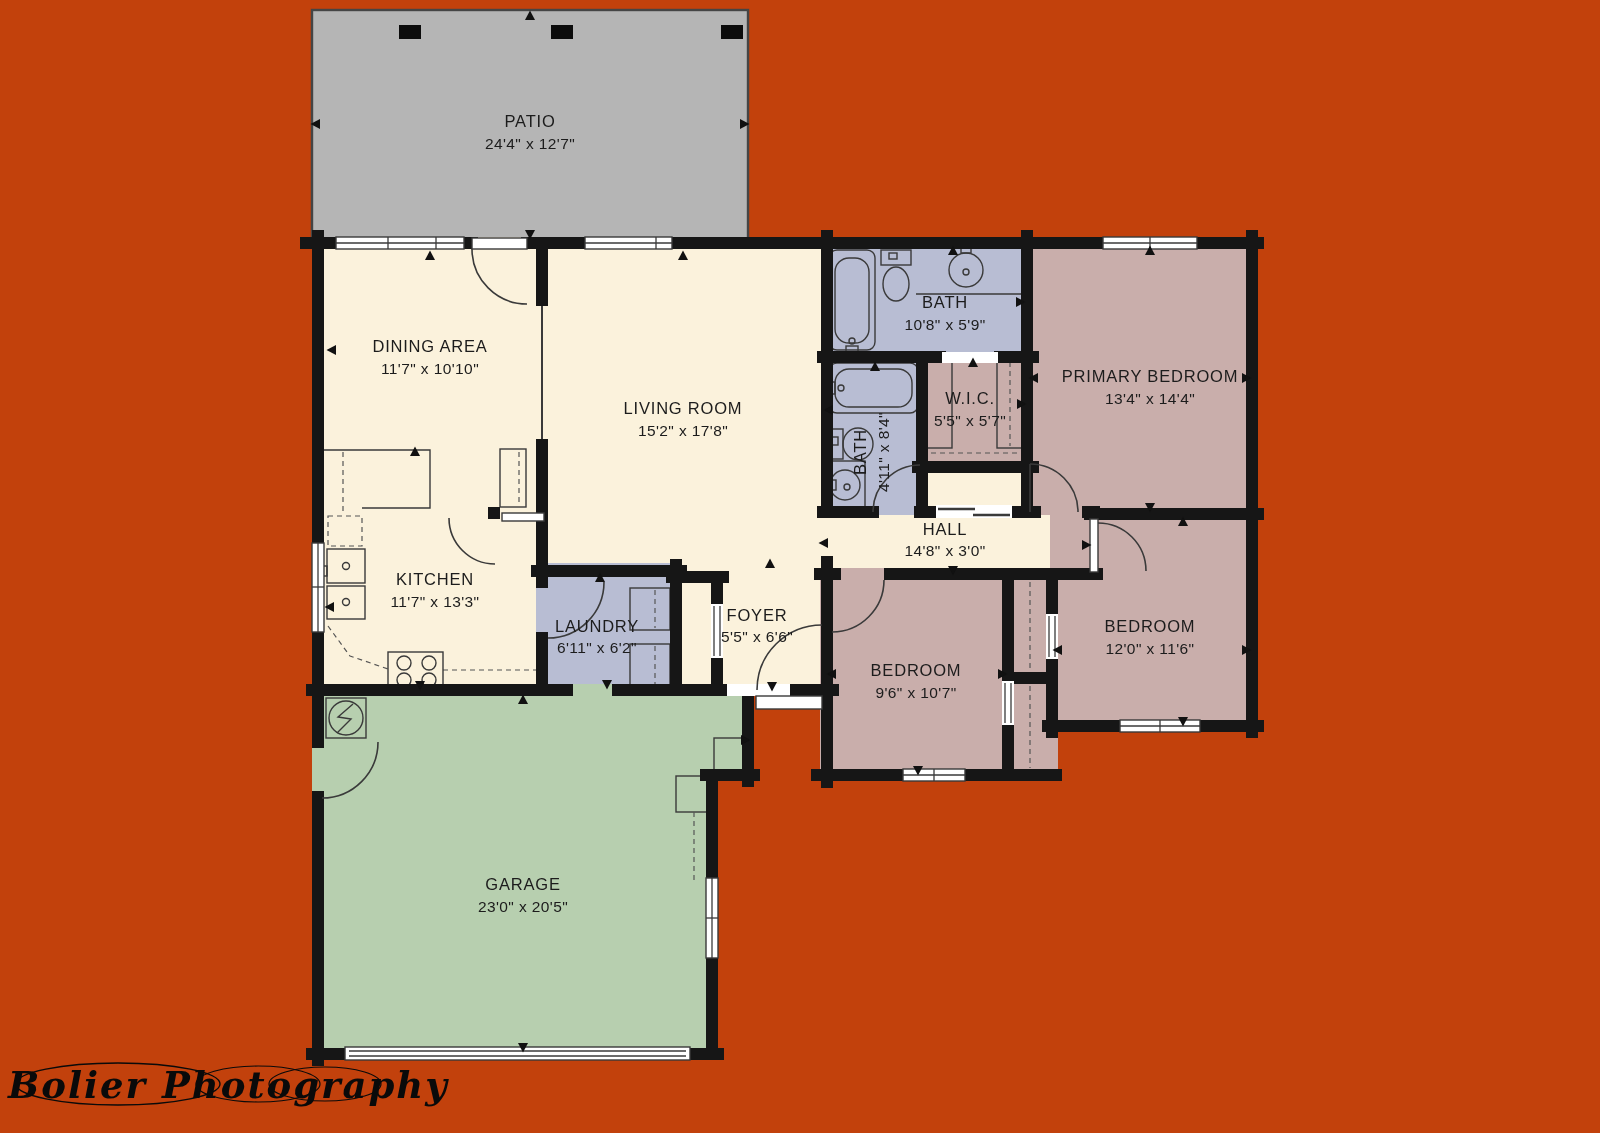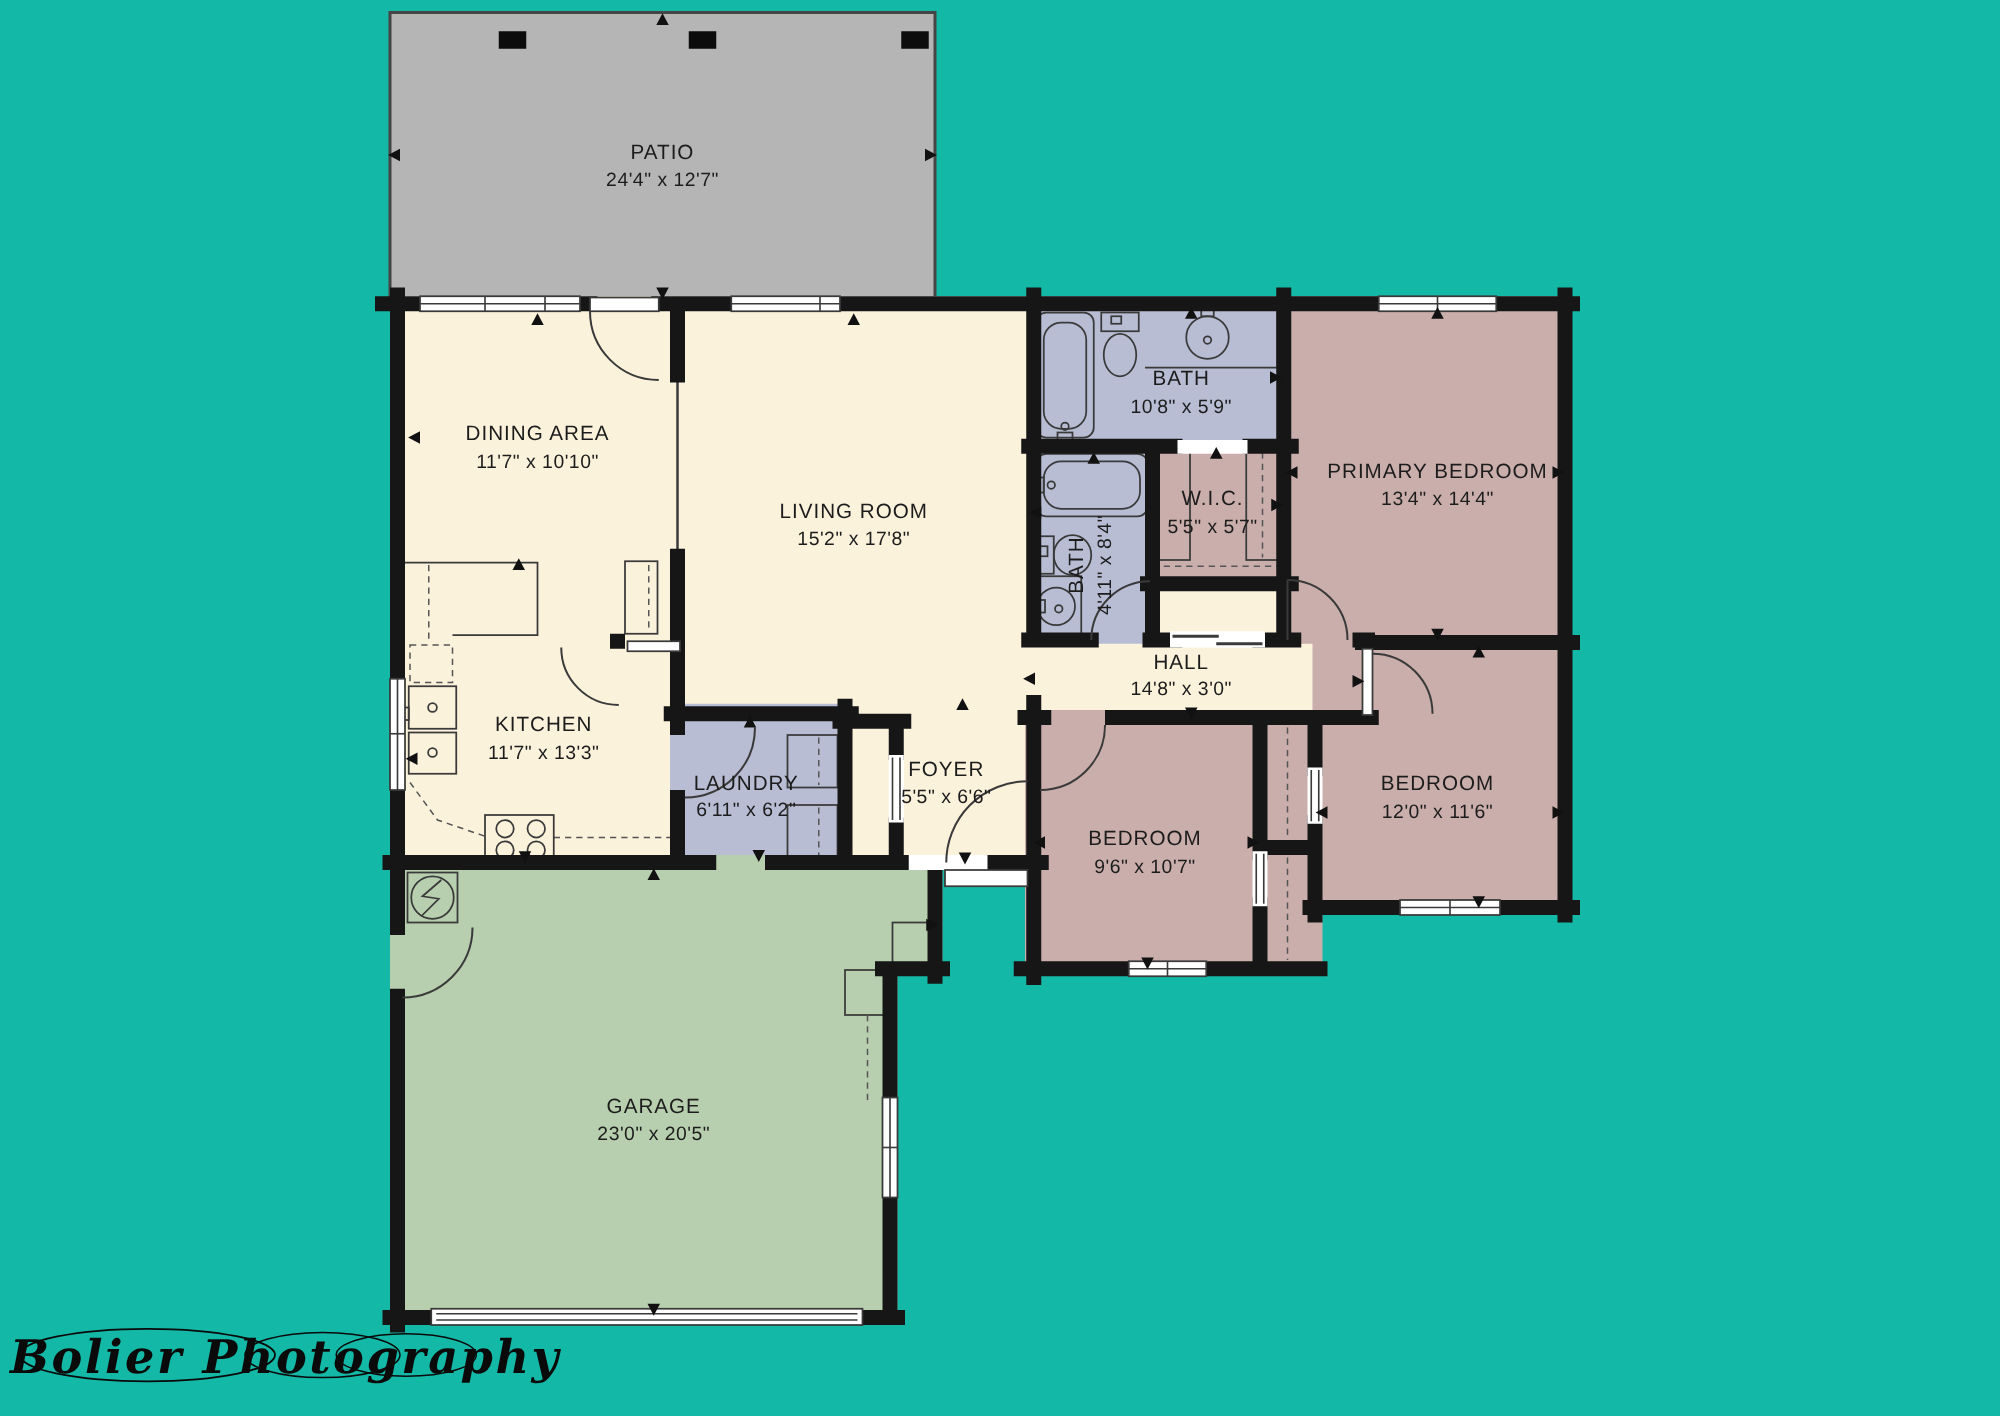--- a/index.html
+++ b/index.html
@@ -1,16 +1,16 @@
 <!DOCTYPE html>
 <html><head>
 <meta charset="utf-8">
 <style>
   html,body{margin:0;padding:0;background:#ffffff;}
-  .page{position:relative;width:1600px;height:1133px;background:#14b8a6;overflow:hidden;
+  .page{position:relative;width:1600px;height:1133px;background:#c2410c;overflow:hidden;
         font-family:"Liberation Sans", sans-serif;}
   svg{position:absolute;left:0;top:0;}
   text.room{font-family:"Liberation Sans", sans-serif;font-size:16.5px;letter-spacing:.8px;fill:#1c1c1c;}
   text.dims{font-family:"Liberation Sans", sans-serif;font-size:15.5px;letter-spacing:.4px;fill:#1c1c1c;}
   text.wm{font-family:"DejaVu Serif", serif;font-style:italic;font-weight:bold;
           font-size:37px;letter-spacing:2px;fill:#0a0a0a;}
   .thin{stroke:#3a3a3a;stroke-width:1.4;fill:none;}
   .thinw{stroke:#3a3a3a;stroke-width:1.4;fill:#ffffff;}
   .dash{stroke:#555;stroke-width:1.2;fill:none;stroke-dasharray:5 4;}
   .arc{stroke:#3a3a3a;stroke-width:1.6;fill:none;}

